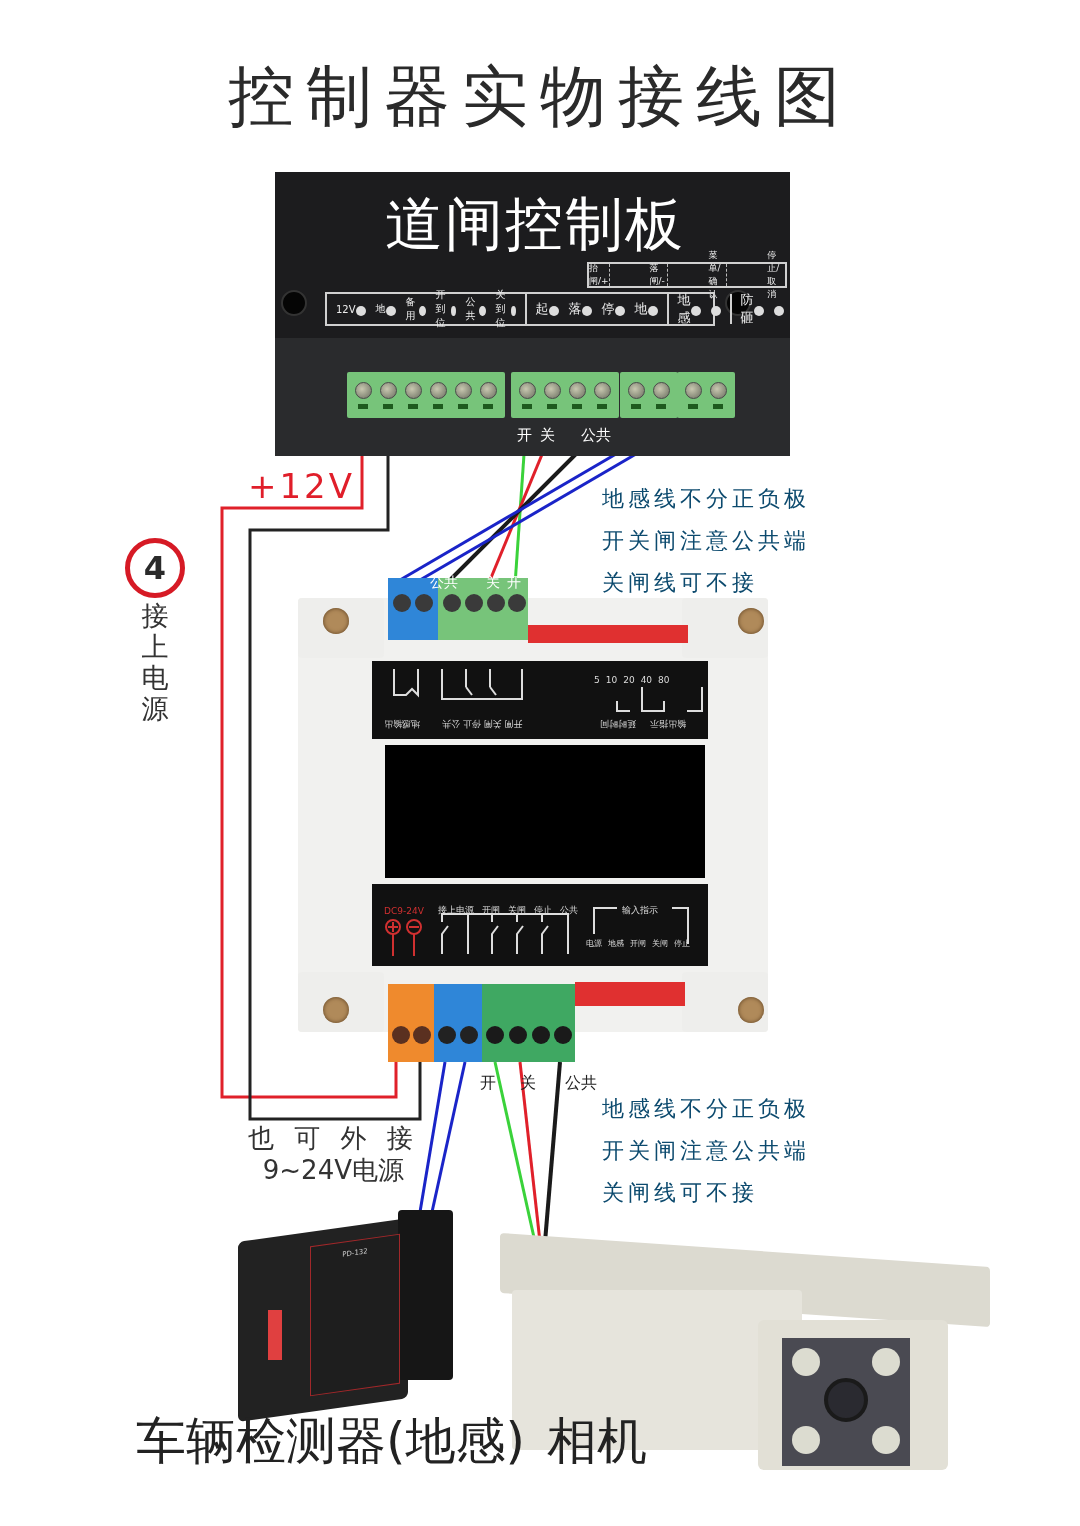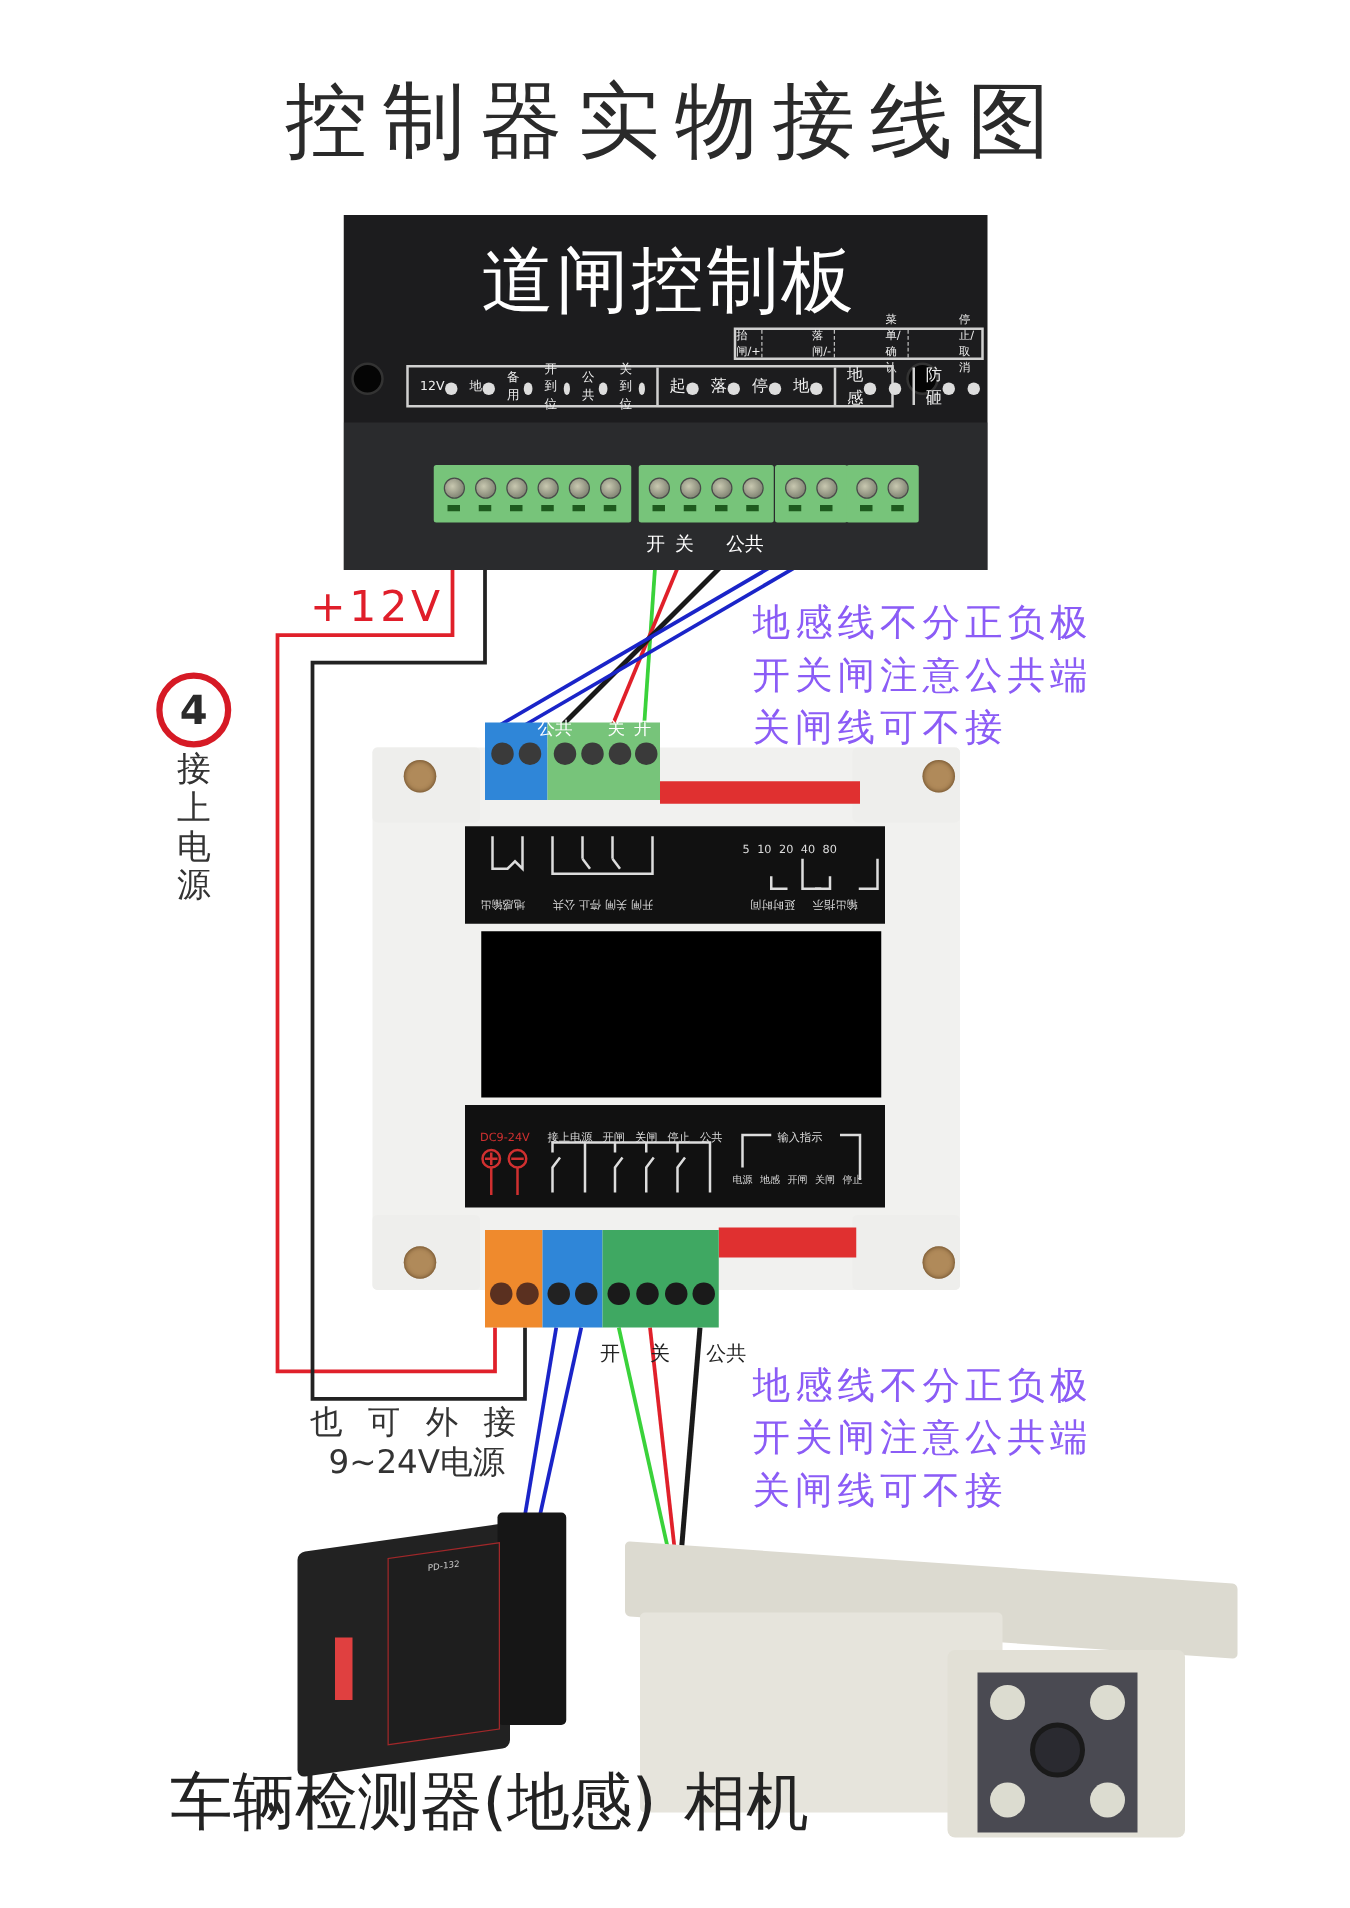--- a/index.html
+++ b/index.html
@@ -30,21 +30,21 @@
   .wlabel { color: #fff; font-size: 15px; }
   
   .ctrl { left: 298px; top: 598px; width: 470px; height: 434px; background: #f1f1ef; border-radius: 4px; }
   .ear { width: 86px; height: 60px; background: #eeeeec; }
   .earhole { width: 26px; height: 26px; border-radius: 50%; background: #b08a5a; box-shadow: inset 0 0 4px #5a3d1e; }
   .panel-top { left: 372px; top: 661px; width: 336px; height: 78px; background: #111; }
   .panel-screen { left: 385px; top: 745px; width: 320px; height: 133px; background: #000; }
   .panel-bot { left: 372px; top: 884px; width: 336px; height: 82px; background: #111; }
   .ptxt { color: #dcdcdc; font-size: 9px; }
   .redband { background: #e03030; }
-  .note { color: #8b5cf6; font-size: 30px; line-height: 42px; letter-spacing: 4px; }
+  .note { color: #0c4a6e; font-size: 22px; line-height: 42px; letter-spacing: 4px; }
   .v12 { left: 248px; top: 466px; font-size: 34px; color: #e01e2a; letter-spacing: 3px; }
   .circ4 { left: 125px; top: 538px; width: 60px; height: 60px; border: 5px solid #d61a25; border-radius: 50%; display: flex; align-items: center; justify-content: center; font-size: 32px; font-weight: bold; color: #2a2a2a; }
   .vtext { left: 137px; top: 600px; width: 36px; font-size: 27px; line-height: 31px; text-align: center; color: #333; }
   .ext { left: 248px; top: 1122px; font-size: 26px; line-height: 32px; color: #333; letter-spacing: 6px; }
   .ext2 { letter-spacing: 0; text-align: center; }
   .caption { font-size: 50px; color: #222; }
   .wlab { font-size: 16px; color: #222; }
   
   .det { left: 238px; top: 1210px; width: 215px; height: 200px; }
   .cam { left: 500px; top: 1240px; width: 500px; height: 230px; }

